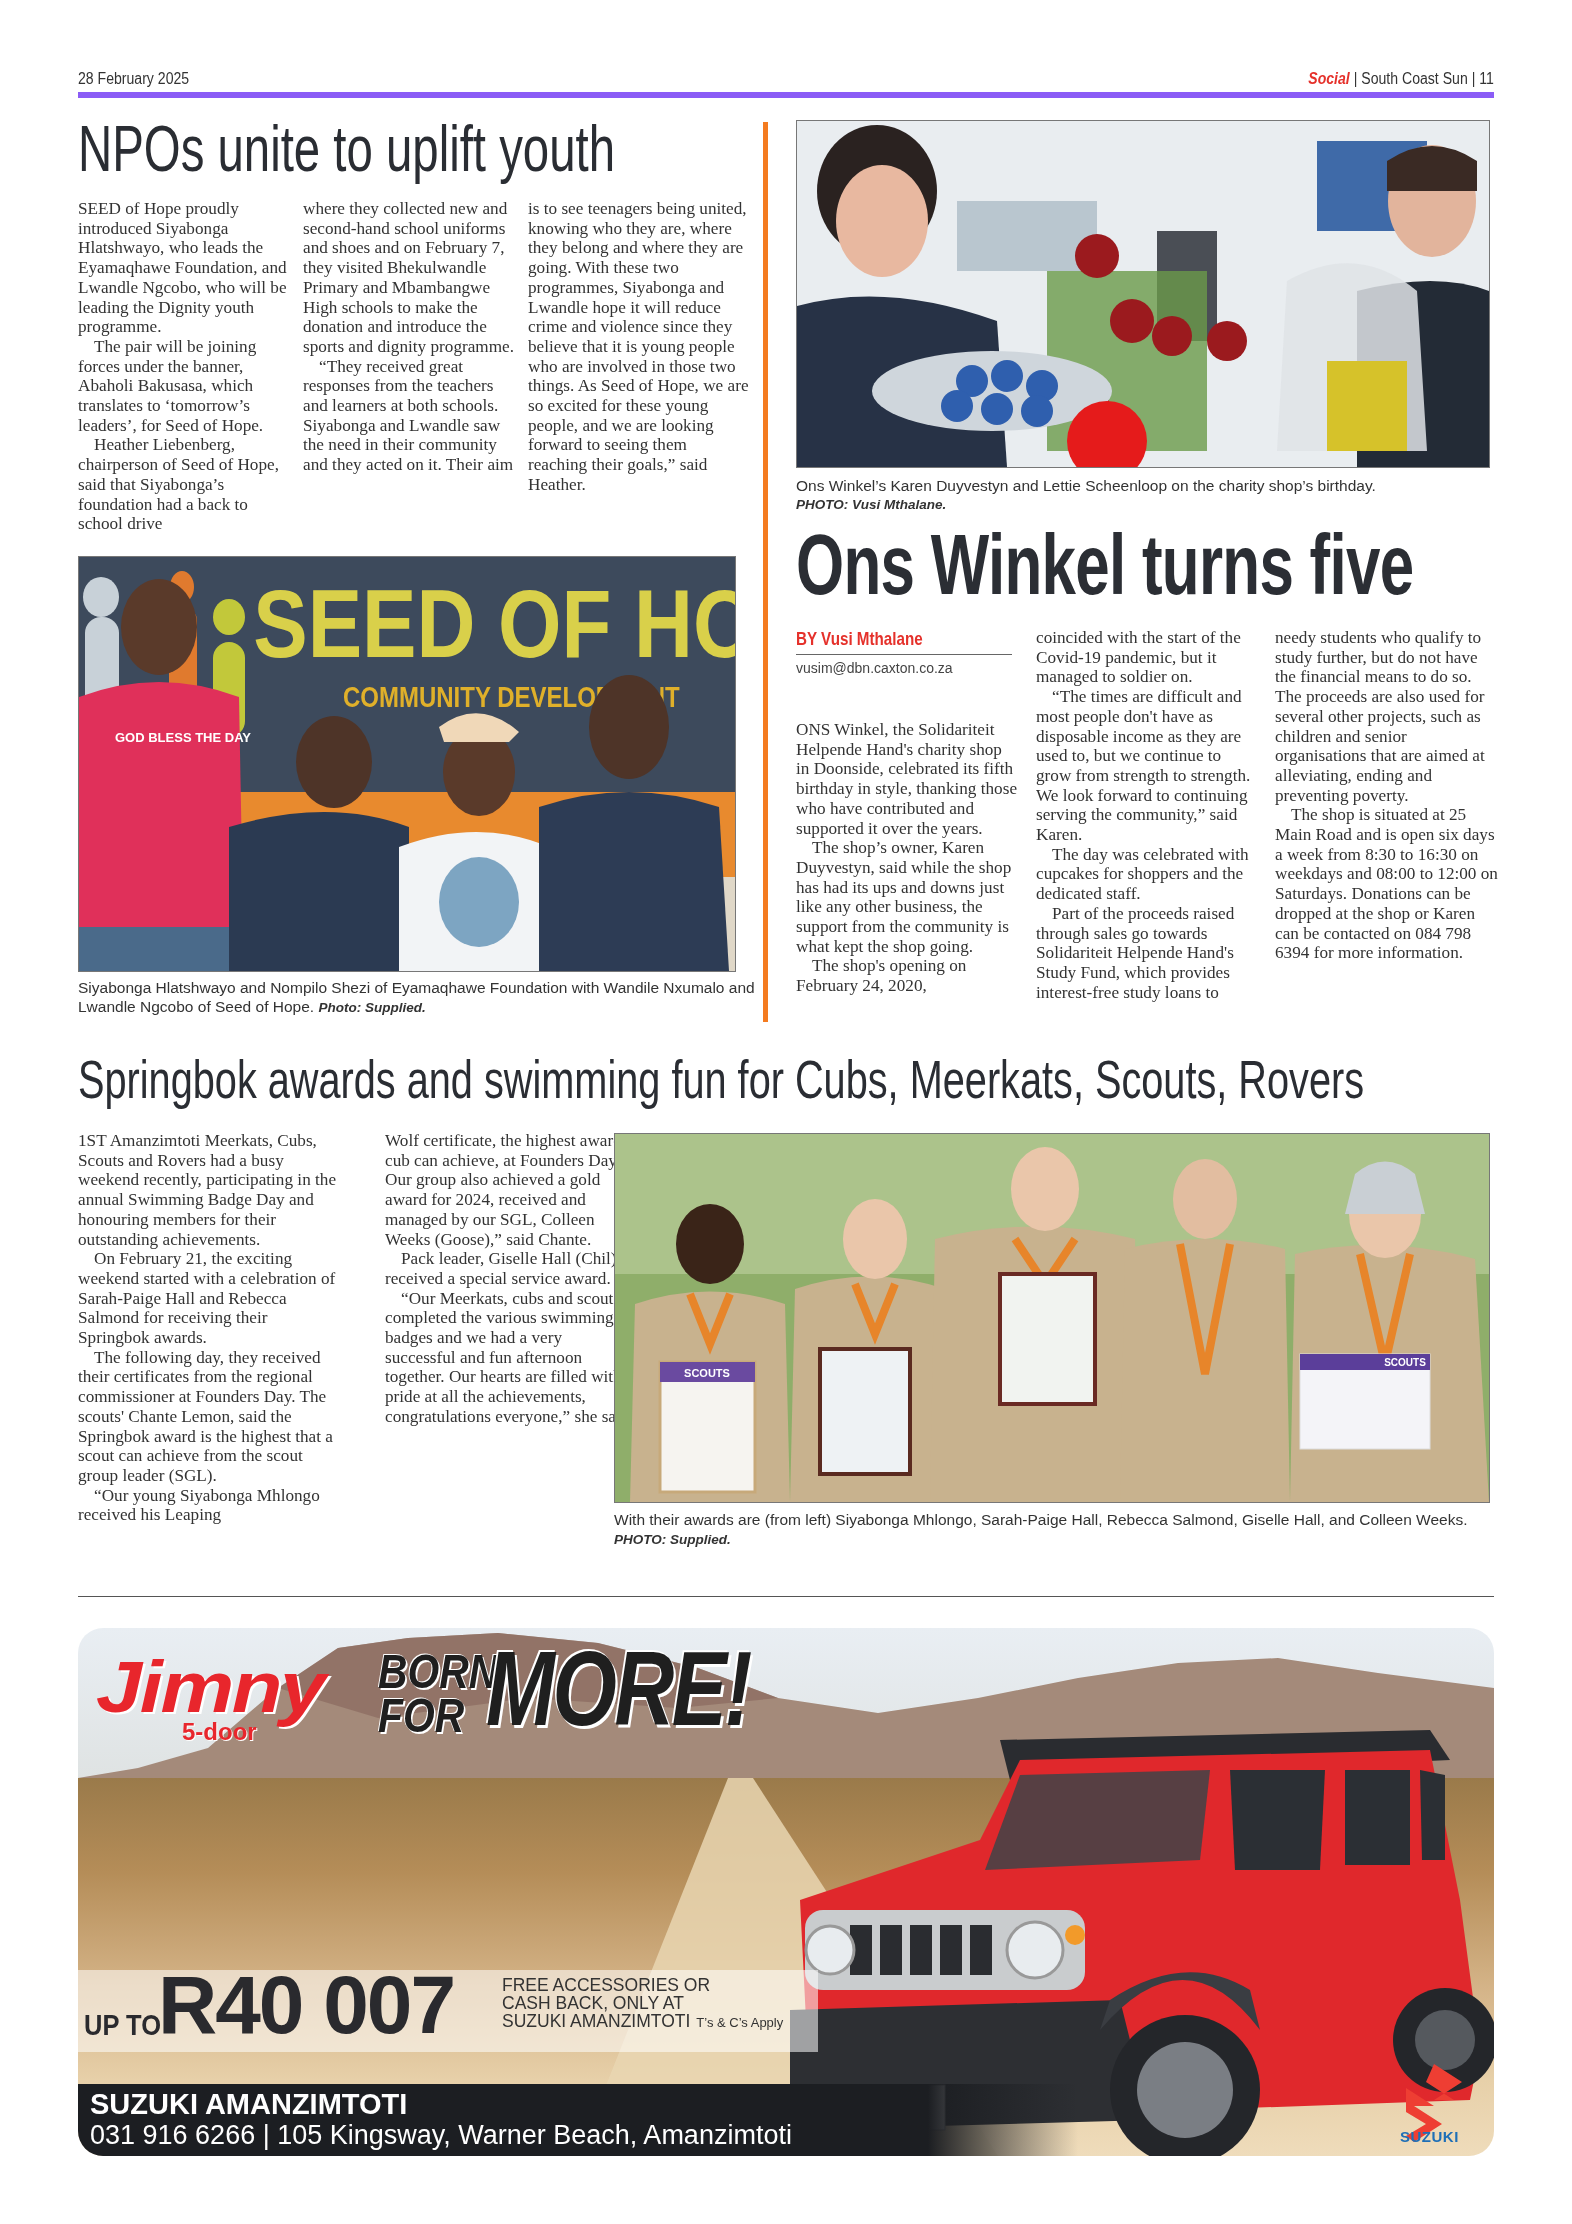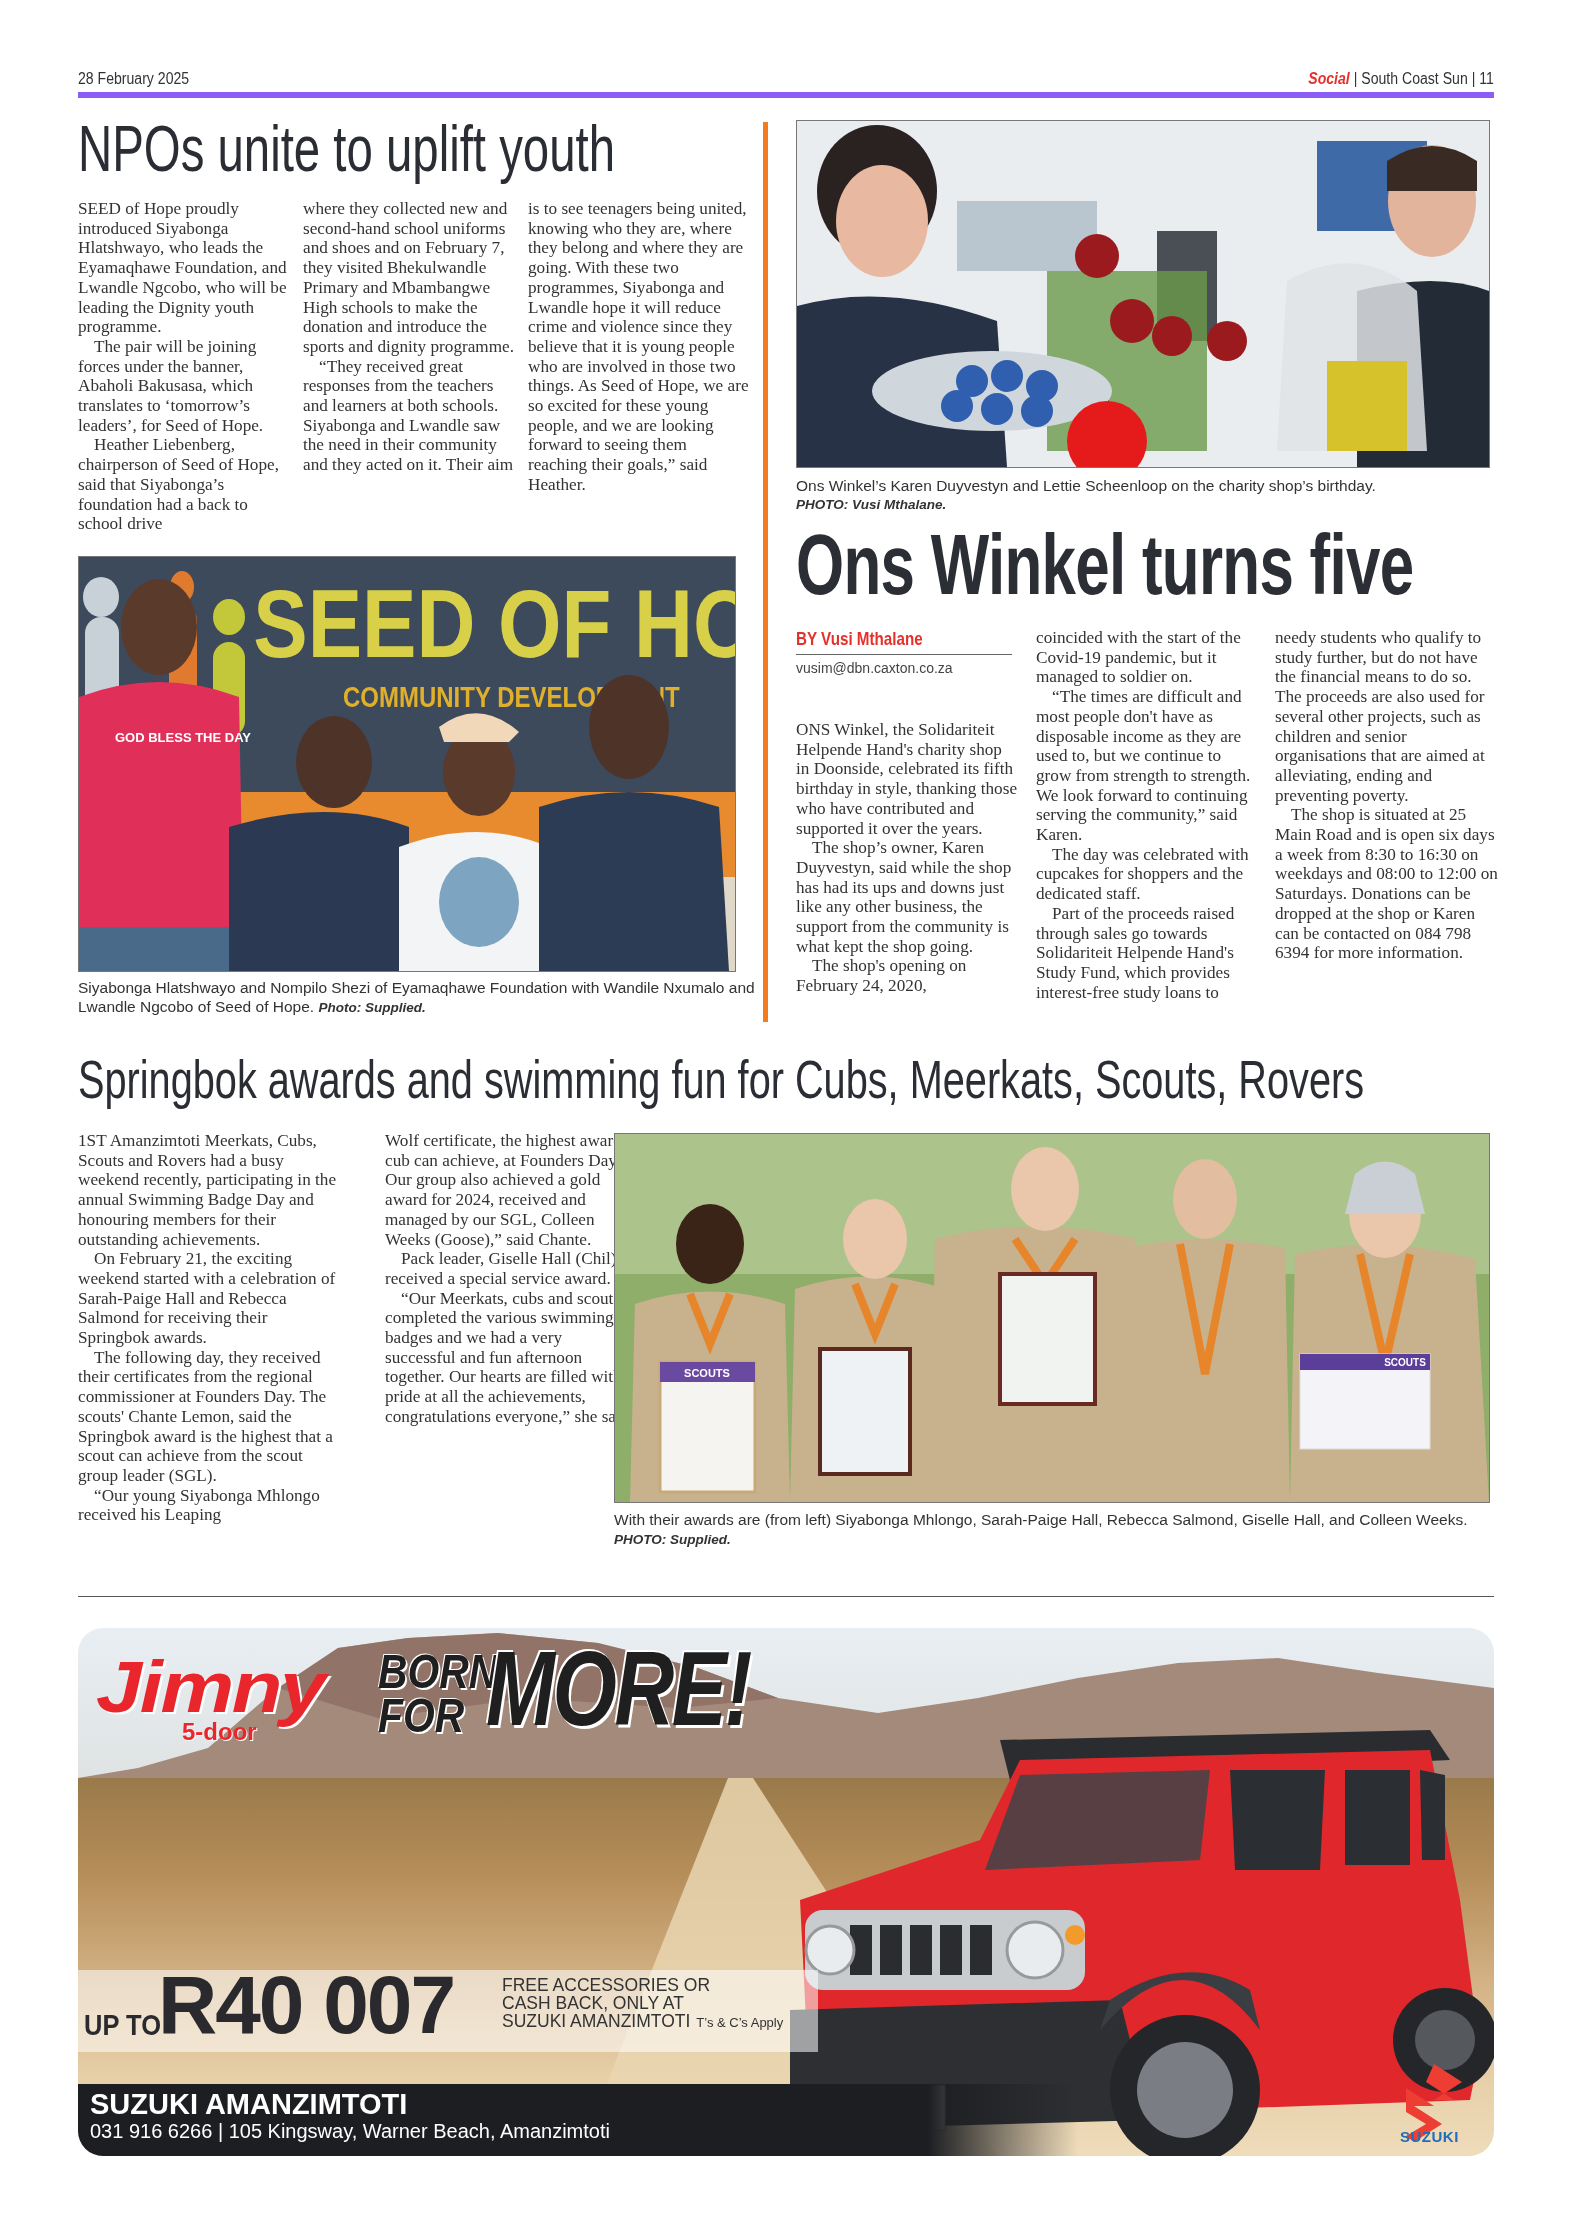--- a/index.html
+++ b/index.html
@@ -49,21 +49,21 @@
   .jimny-sub { position: absolute; left: 104px; top: 90px; color: #e8262c; font-family: "Liberation Sans", sans-serif; font-weight: bold; font-size: 24px; text-shadow: 1px 1px 0 #fff; }
   .born { position: absolute; left: 300px; top: 22px; font-family: "Liberation Sans", sans-serif; font-weight: bold; font-style: italic; color: #1f1f1f; font-size: 48px; line-height: 44px; text-shadow: 2px 2px 0 #fff, -1px -1px 0 #fff; transform: scaleX(0.85); transform-origin: left; }
   .more { position: absolute; left: 408px; top: 10px; font-family: "Liberation Sans", sans-serif; font-weight: bold; font-style: italic; color: #1f1f1f; font-size: 106px; line-height: 100px; text-shadow: 3px 3px 0 #fff, -2px -2px 0 #fff; transform: scaleX(0.78); transform-origin: left; letter-spacing: -3px; }
   .price-band { position: absolute; left: 0; top: 342px; width: 740px; height: 82px; background: rgba(255,255,255,0.55); }
   .upto { position: absolute; left: 6px; top: 380px; font-family: "Liberation Sans", sans-serif; font-weight: bold; color: #2a2a2e; font-size: 30px; transform: scaleX(0.85); transform-origin: left; }
   .amount { position: absolute; left: 80px; top: 330px; font-family: "Liberation Sans", sans-serif; font-weight: bold; color: #2a2a2e; font-size: 82px; letter-spacing: -2px; }
   .offer { position: absolute; left: 424px; top: 348px; font-family: "Liberation Sans", sans-serif; color: #333; font-size: 17.5px; line-height: 18px; text-transform: uppercase; }
   .offer .tcs { text-transform: none; font-size: 13px; margin-left: 6px; }
   .ad-footer { position: absolute; left: 0; top: 456px; width: 1000px; height: 72px; background: linear-gradient(90deg, #1c1e22 0%, #1c1e22 85%, rgba(28,30,34,0) 100%); }
   .dealer-name { position: absolute; left: 12px; top: 4px; color: #fff; font-family: "Liberation Sans", sans-serif; font-weight: bold; font-size: 29px; letter-spacing: 0px; }
-  .dealer-info { position: absolute; left: 12px; top: 36px; color: #fff; font-family: "Liberation Sans", sans-serif; font-size: 20px; white-space: nowrap; }
+  .dealer-info { position: absolute; left: 12px; top: 36px; color: #fff; font-family: "Liberation Sans", sans-serif; font-size: 27px; white-space: nowrap; }
   .suzuki-logo { position: absolute; left: 1318px; top: 430px; width: 76px; height: 90px; }
   .suzuki-word { position: absolute; left: 1322px; top: 500px; font-family: "Liberation Sans", sans-serif; font-weight: bold; color: #1e6fb7; font-size: 15px; letter-spacing: 0.5px; }
   .car { position: absolute; left: 712px; top: 72px; width: 720px; height: 456px; }
 </style>
 </head>
 <body>
 
 <div class="abs masthead sans">
   <span class="date">28 February 2025</span>
   <span class="right">

